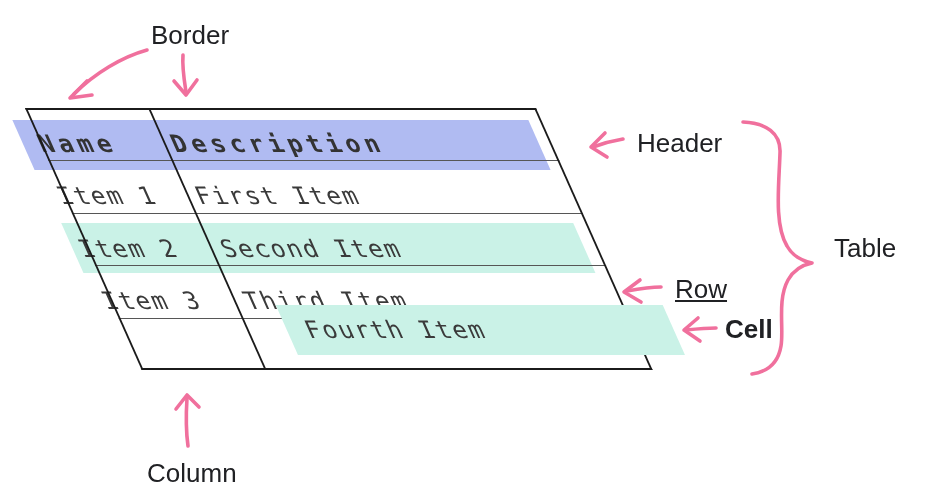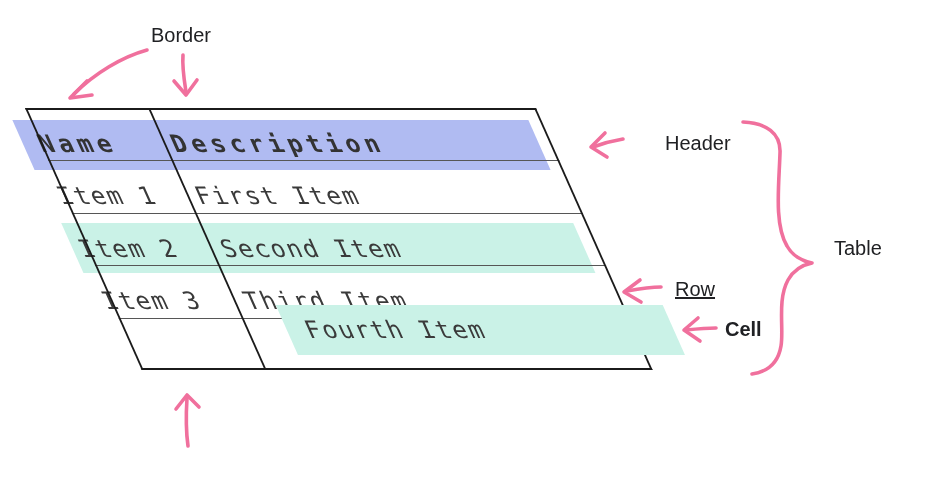--- a/index.html
+++ b/index.html
@@ -8,25 +8,25 @@
   }
   *{margin:0;padding:0;box-sizing:border-box;}
   html,body{background:#e8e8e8;}
   .stage{
     position:relative; width:927px; height:503px; overflow:hidden;
     background:var(--background);
     font-family:"Liberation Sans", sans-serif;
   }
   
   .lbl{
-    position:absolute; font-size:20px; color:var(--label);
+    position:absolute; font-size:26px; color:var(--label);
     white-space:nowrap; line-height:26px;
   }
   .lbl-border{left:151px; top:22px;}
-  .lbl-header{left:637px; top:130px;margin-left:28px;}
+  .lbl-header{left:637px; top:130px;}
   .lbl-table{left:834px; top:235px;}
   .lbl-row{left:675px; top:276px;text-decoration:underline;}
   .lbl-cell{left:725px; top:316px;font-weight:bold;}
   .lbl-column{left:147px; top:460px;}
   
   .arrows{position:absolute; left:0; top:0; width:927px; height:503px; overflow:visible;}
   .arrows path{fill:none; stroke:var(--pink); stroke-width:3.6; stroke-linecap:round; stroke-linejoin:round;}
   
   .tbl{
     position:absolute; left:25px; top:108px; width:511px; height:262px;
@@ -81,20 +81,21 @@
     <path d="M176,409 L187,395 L199,407"></path>
 
     <path d="M743,122 C766,123 781,133 780,153 C779,185 774,224 787,246 C792,255 802,261 812,263 C802,265 793,271 788,280 C777,300 784,329 781,346 C778,364 766,372 752,374"></path>
   </svg>
 
   <div class="lbl lbl-border">Border</div>
   <div class="lbl lbl-header">Header</div>
   <div class="lbl lbl-table">Table</div>
   <div class="lbl lbl-row">Row</div>
   <div class="lbl lbl-cell">Cell</div>
+  <div class="lbl lbl-column">Column</div>
 
   <div class="tbl">
 
     <div class="hl hl-header"></div>
     <div class="hl hl-row2"></div>
 
     <div class="gline g1"></div>
     <div class="gline g2"></div>
     <div class="gline g3"></div>
     <div class="gline g4"></div>

